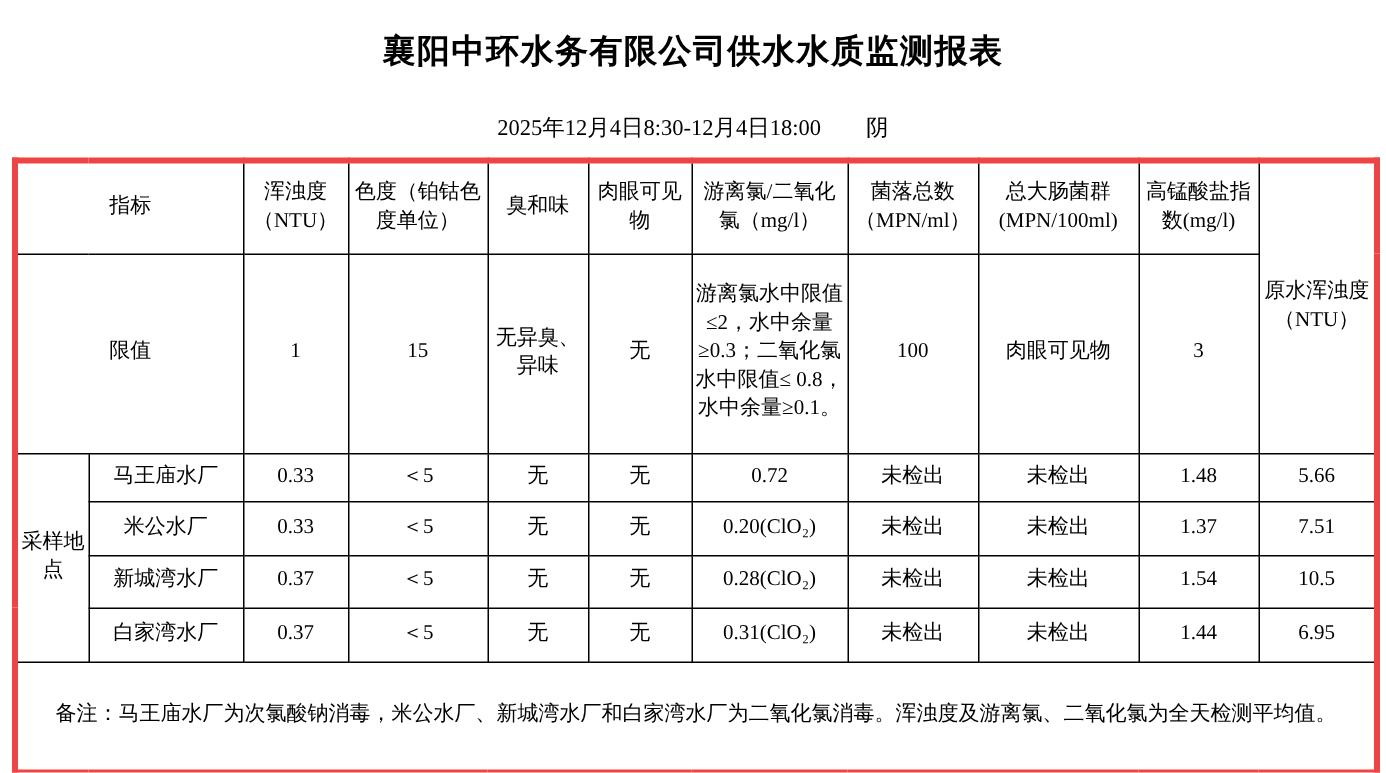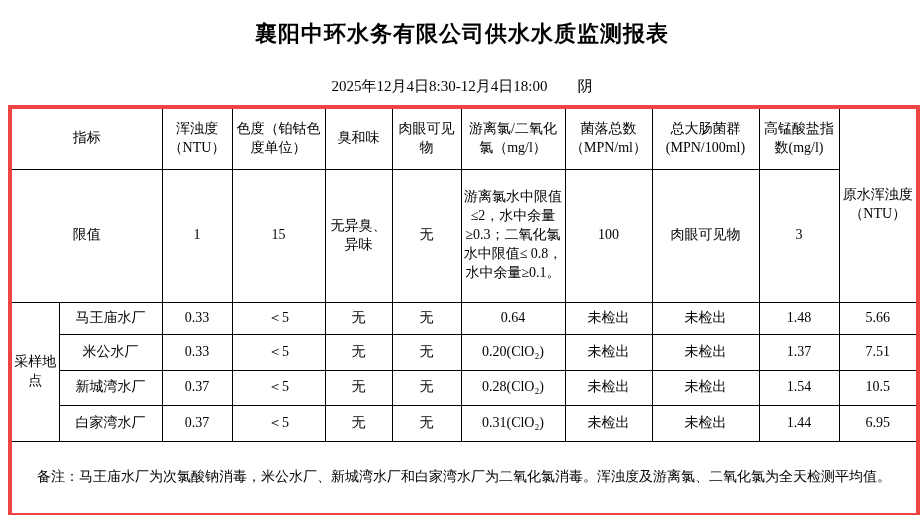--- a/index.html
+++ b/index.html
@@ -99,21 +99,21 @@
     <td>3</td>
   </tr>
 
   <tr class="data-row-a">
     <td rowspan="4" class="sampling-cell">采样地点</td>
     <td>马王庙水厂</td>
     <td>0.33</td>
     <td>＜5</td>
     <td>无</td>
     <td>无</td>
-    <td>0.64</td>
+    <td>0.72</td>
     <td>未检出</td>
     <td>未检出</td>
     <td>1.48</td>
     <td>5.66</td>
   </tr>
 
   <tr class="data-row-b">
     <td>米公水厂</td>
     <td>0.33</td>
     <td>＜5</td>

